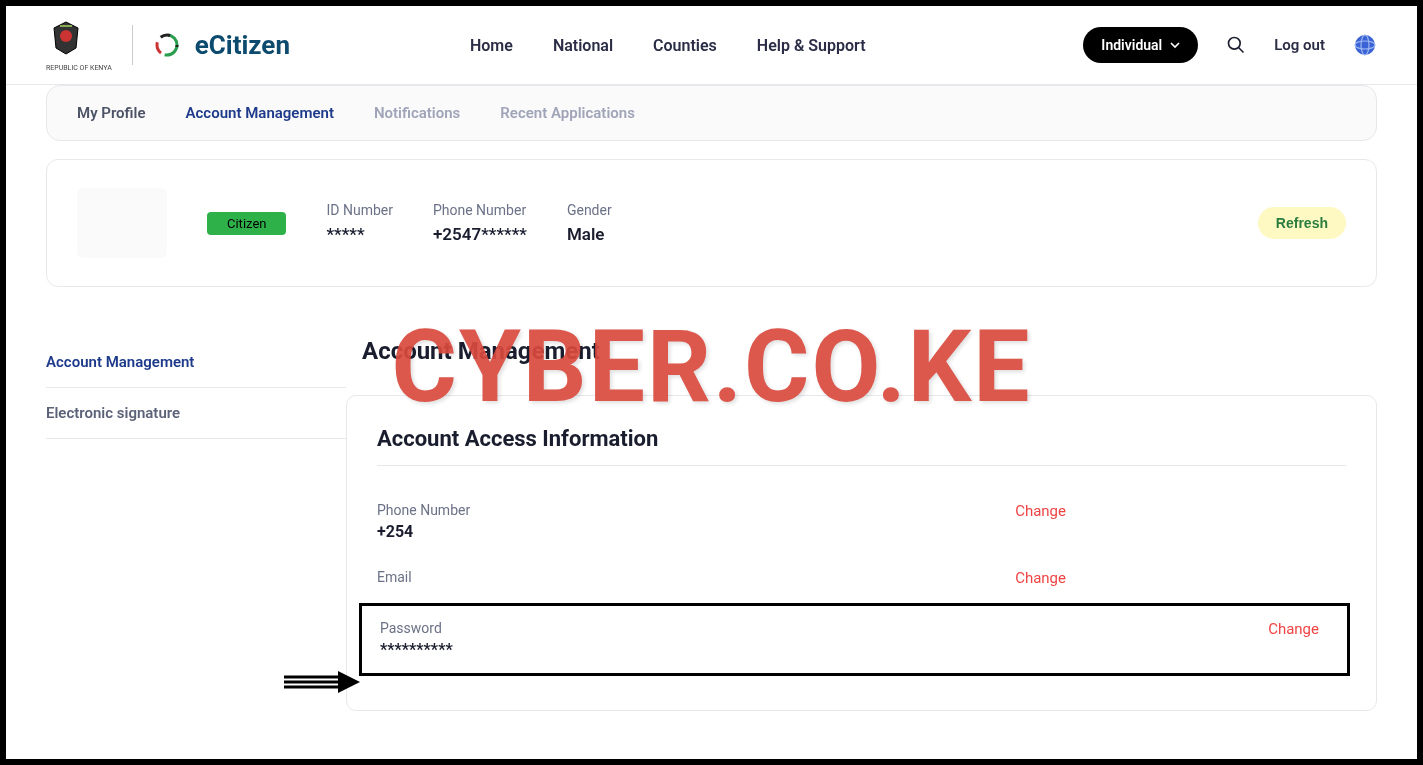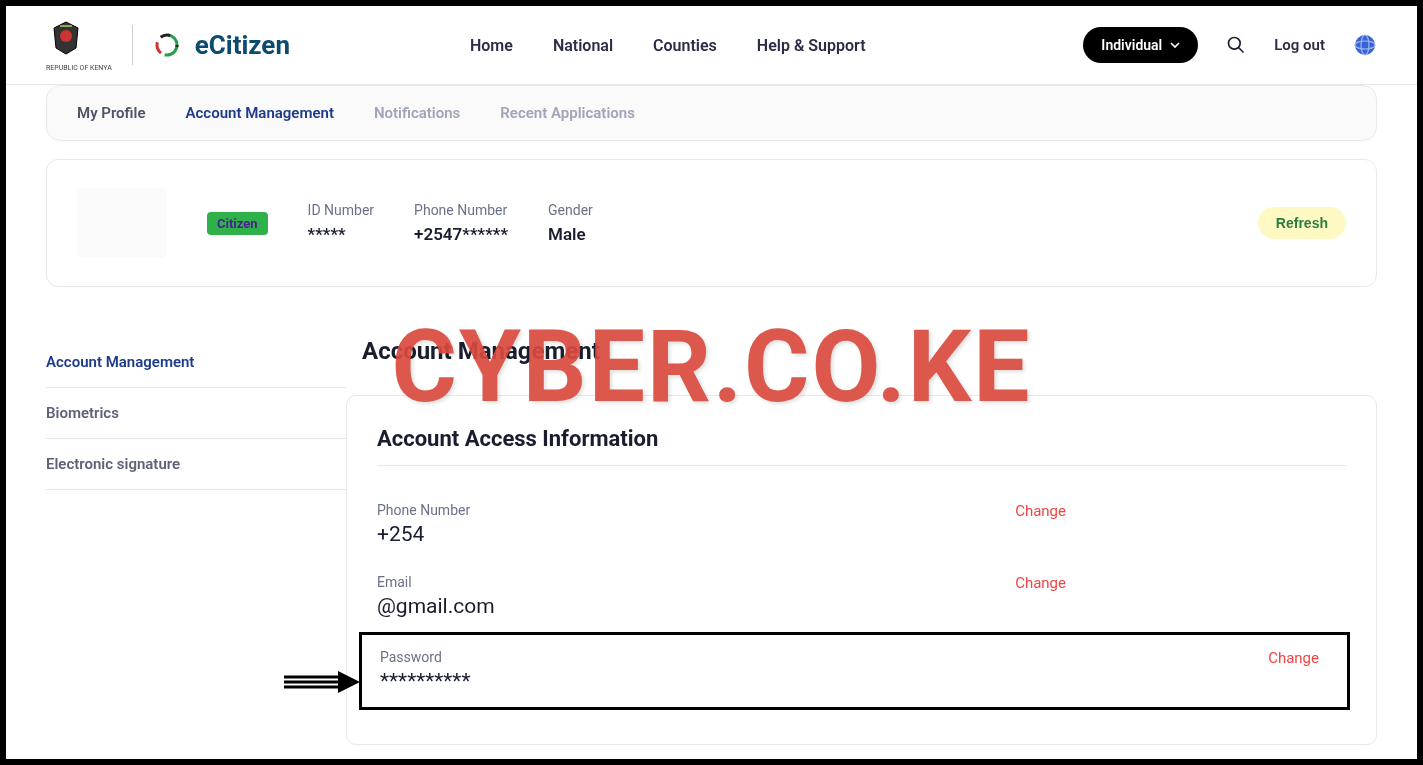--- a/index.html
+++ b/index.html
@@ -19,38 +19,38 @@
 .search-icon { width: 20px; height: 20px; cursor: pointer; }
 .logout { color: #2a2d45; font-weight: 600; font-size: 15px; cursor: pointer; }
 .globe { width: 24px; height: 24px; cursor: pointer; }
 .tabs-bar { background: #fafafa; border: 1px solid #e6e8ec; border-radius: 14px; margin: 0 40px; display: flex; gap: 40px; padding: 18px 30px; }
 .tab { color: #a0a4b8; font-weight: 600; font-size: 15px; cursor: pointer; }
 .tab.mid { color: #4c5366; }
 .tab.active { color: #1e3a8a; }
 .profile-card { border: 1px solid #e6e8ec; border-radius: 12px; margin: 18px 40px 0; padding: 28px 30px; display: flex; align-items: center; gap: 40px; }
 .avatar { width: 90px; height: 70px; background: #fafafa; border-radius: 6px; }
 .badge-col { display: flex; flex-direction: column; gap: 12px; }
-.badge { background: #2fb14a; color: #4c1d95; font-size: 13px; padding: 4px 10px; border-radius: 4px; font-weight: 700; width: fit-content; }
+.badge { background: #2fb14a; color: #000000; font-size: 13px; padding: 4px 20px; border-radius: 4px; font-weight: 400; width: fit-content; }
 .info-col { display: flex; flex-direction: column; gap: 6px; }
 .info-label { color: #6b7287; font-size: 14px; }
 .info-value { color: #1a1d2e; font-size: 17px; font-weight: 600; }
 .refresh-btn { margin-left: auto; background: #fef9c3; color: #2a7d3f; border: none; border-radius: 20px; padding: 8px 18px; font-size: 14px; font-weight: 600; cursor: pointer; }
 .main-grid { display: flex; margin: 50px 40px 0; gap: 0; position: relative; }
 .sidenav { width: 300px; }
 .sidenav-item { padding: 16px 0; border-bottom: 1px solid #e6e8ec; color: #5c6378; font-weight: 600; font-size: 15px; cursor: pointer; }
 .sidenav-item.active { color: #1e3a8a; }
 .content { flex: 1; }
 .page-title { font-size: 24px; font-weight: 700; color: #1a1d2e; margin-left: 16px; margin-bottom: 30px; }
 .panel { border: 1px solid #e6e8ec; border-radius: 10px; padding: 30px 30px 34px; }
 .panel h2 { font-size: 22px; font-weight: 700; color: #1a1d2e; margin-bottom: 14px; }
 .hr { height: 1px; background: #e6e8ec; margin-bottom: 22px; }
 .row { display: flex; align-items: flex-start; padding: 14px 0; }
 .row-text { flex: 1; }
 .row-label { color: #6b7287; font-size: 14px; margin-bottom: 4px; }
-.row-value { color: #1a1d2e; font-size: 21px; font-weight: 400; }
+.row-value { color: #1a1d2e; font-size: 16px; font-weight: 700; }
 .change-link { color: #ef4444; font-weight: 400; font-size: 15px; cursor: pointer; margin-right: 280px; }
 .password-row { border: 3px solid #000; padding: 14px 18px; margin: 0 -4px 0 -18px; }
 .arrow { position: absolute; left: 236px; top: 332px; width: 80px; height: 26px; }
 .watermark { position: fixed; top: 308px; left: 50%; transform: translateX(-50%); font-size: 100px; font-weight: 700; color: #d94a3e; opacity: 0.92; letter-spacing: 2px; pointer-events: none; white-space: nowrap; text-shadow: 2px 2px 4px rgba(0,0,0,0.15); z-index: 100; }
 </style>
 </head>
 <body>
 
 <div class="header">
   <div class="logo-block">
@@ -119,39 +119,37 @@
   <div class="info-col">
     <span class="info-label">Gender</span>
     <span class="info-value">Male</span>
   </div>
   <button class="refresh-btn">Refresh</button>
 </div>
 
 <div class="main-grid">
   <div class="sidenav">
     <div class="sidenav-item active">Account Management</div>
-    <div class="sidenav-item">Biometrics</div>
     <div class="sidenav-item">Electronic signature</div>
   </div>
   <div class="content">
     <h1 class="page-title">Account Management</h1>
     <div class="panel">
       <h2>Account Access Information</h2>
       <div class="hr"></div>
       <div class="row">
         <div class="row-text">
           <div class="row-label">Phone Number</div>
           <div class="row-value">+254</div>
         </div>
         <span class="change-link">Change</span>
       </div>
       <div class="row">
         <div class="row-text">
           <div class="row-label">Email</div>
-          <div class="row-value">                           @gmail.com</div>
         </div>
         <span class="change-link">Change</span>
       </div>
       <div class="row password-row">
         <div class="row-text">
           <div class="row-label">Password</div>
           <div class="row-value">**********</div>
         </div>
         <span class="change-link" style="margin-right:10px">Change</span>
       </div>

